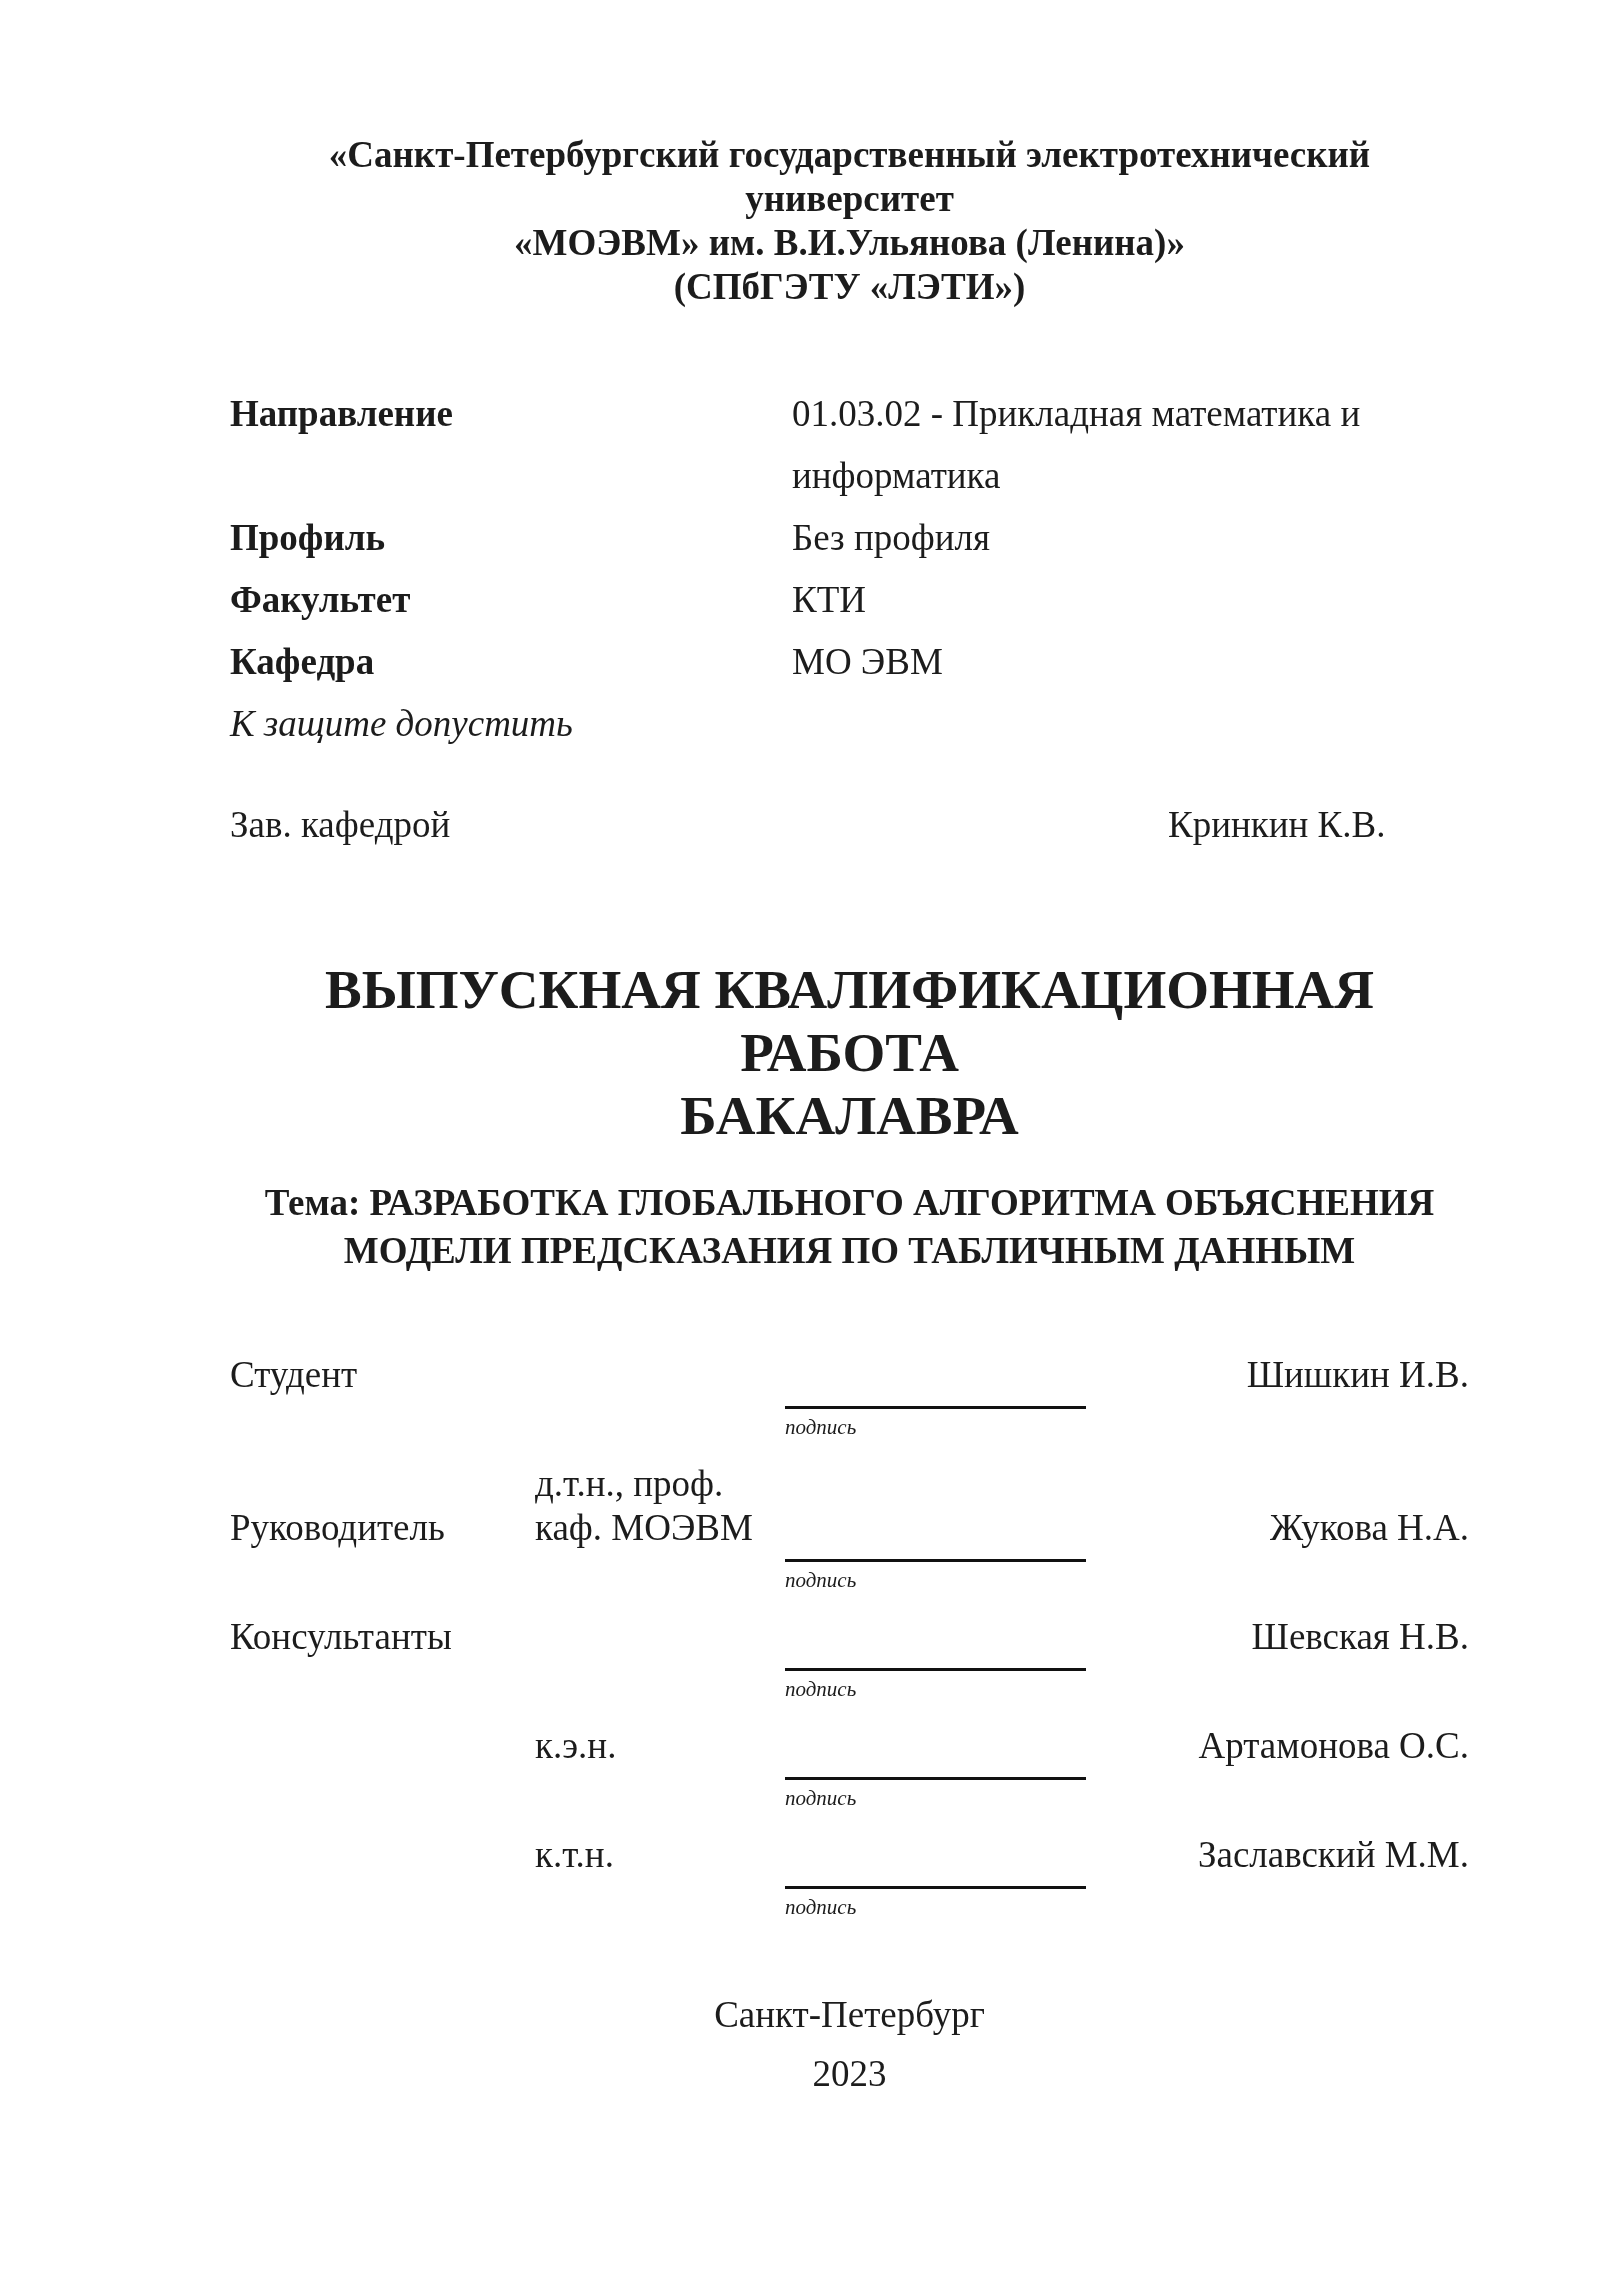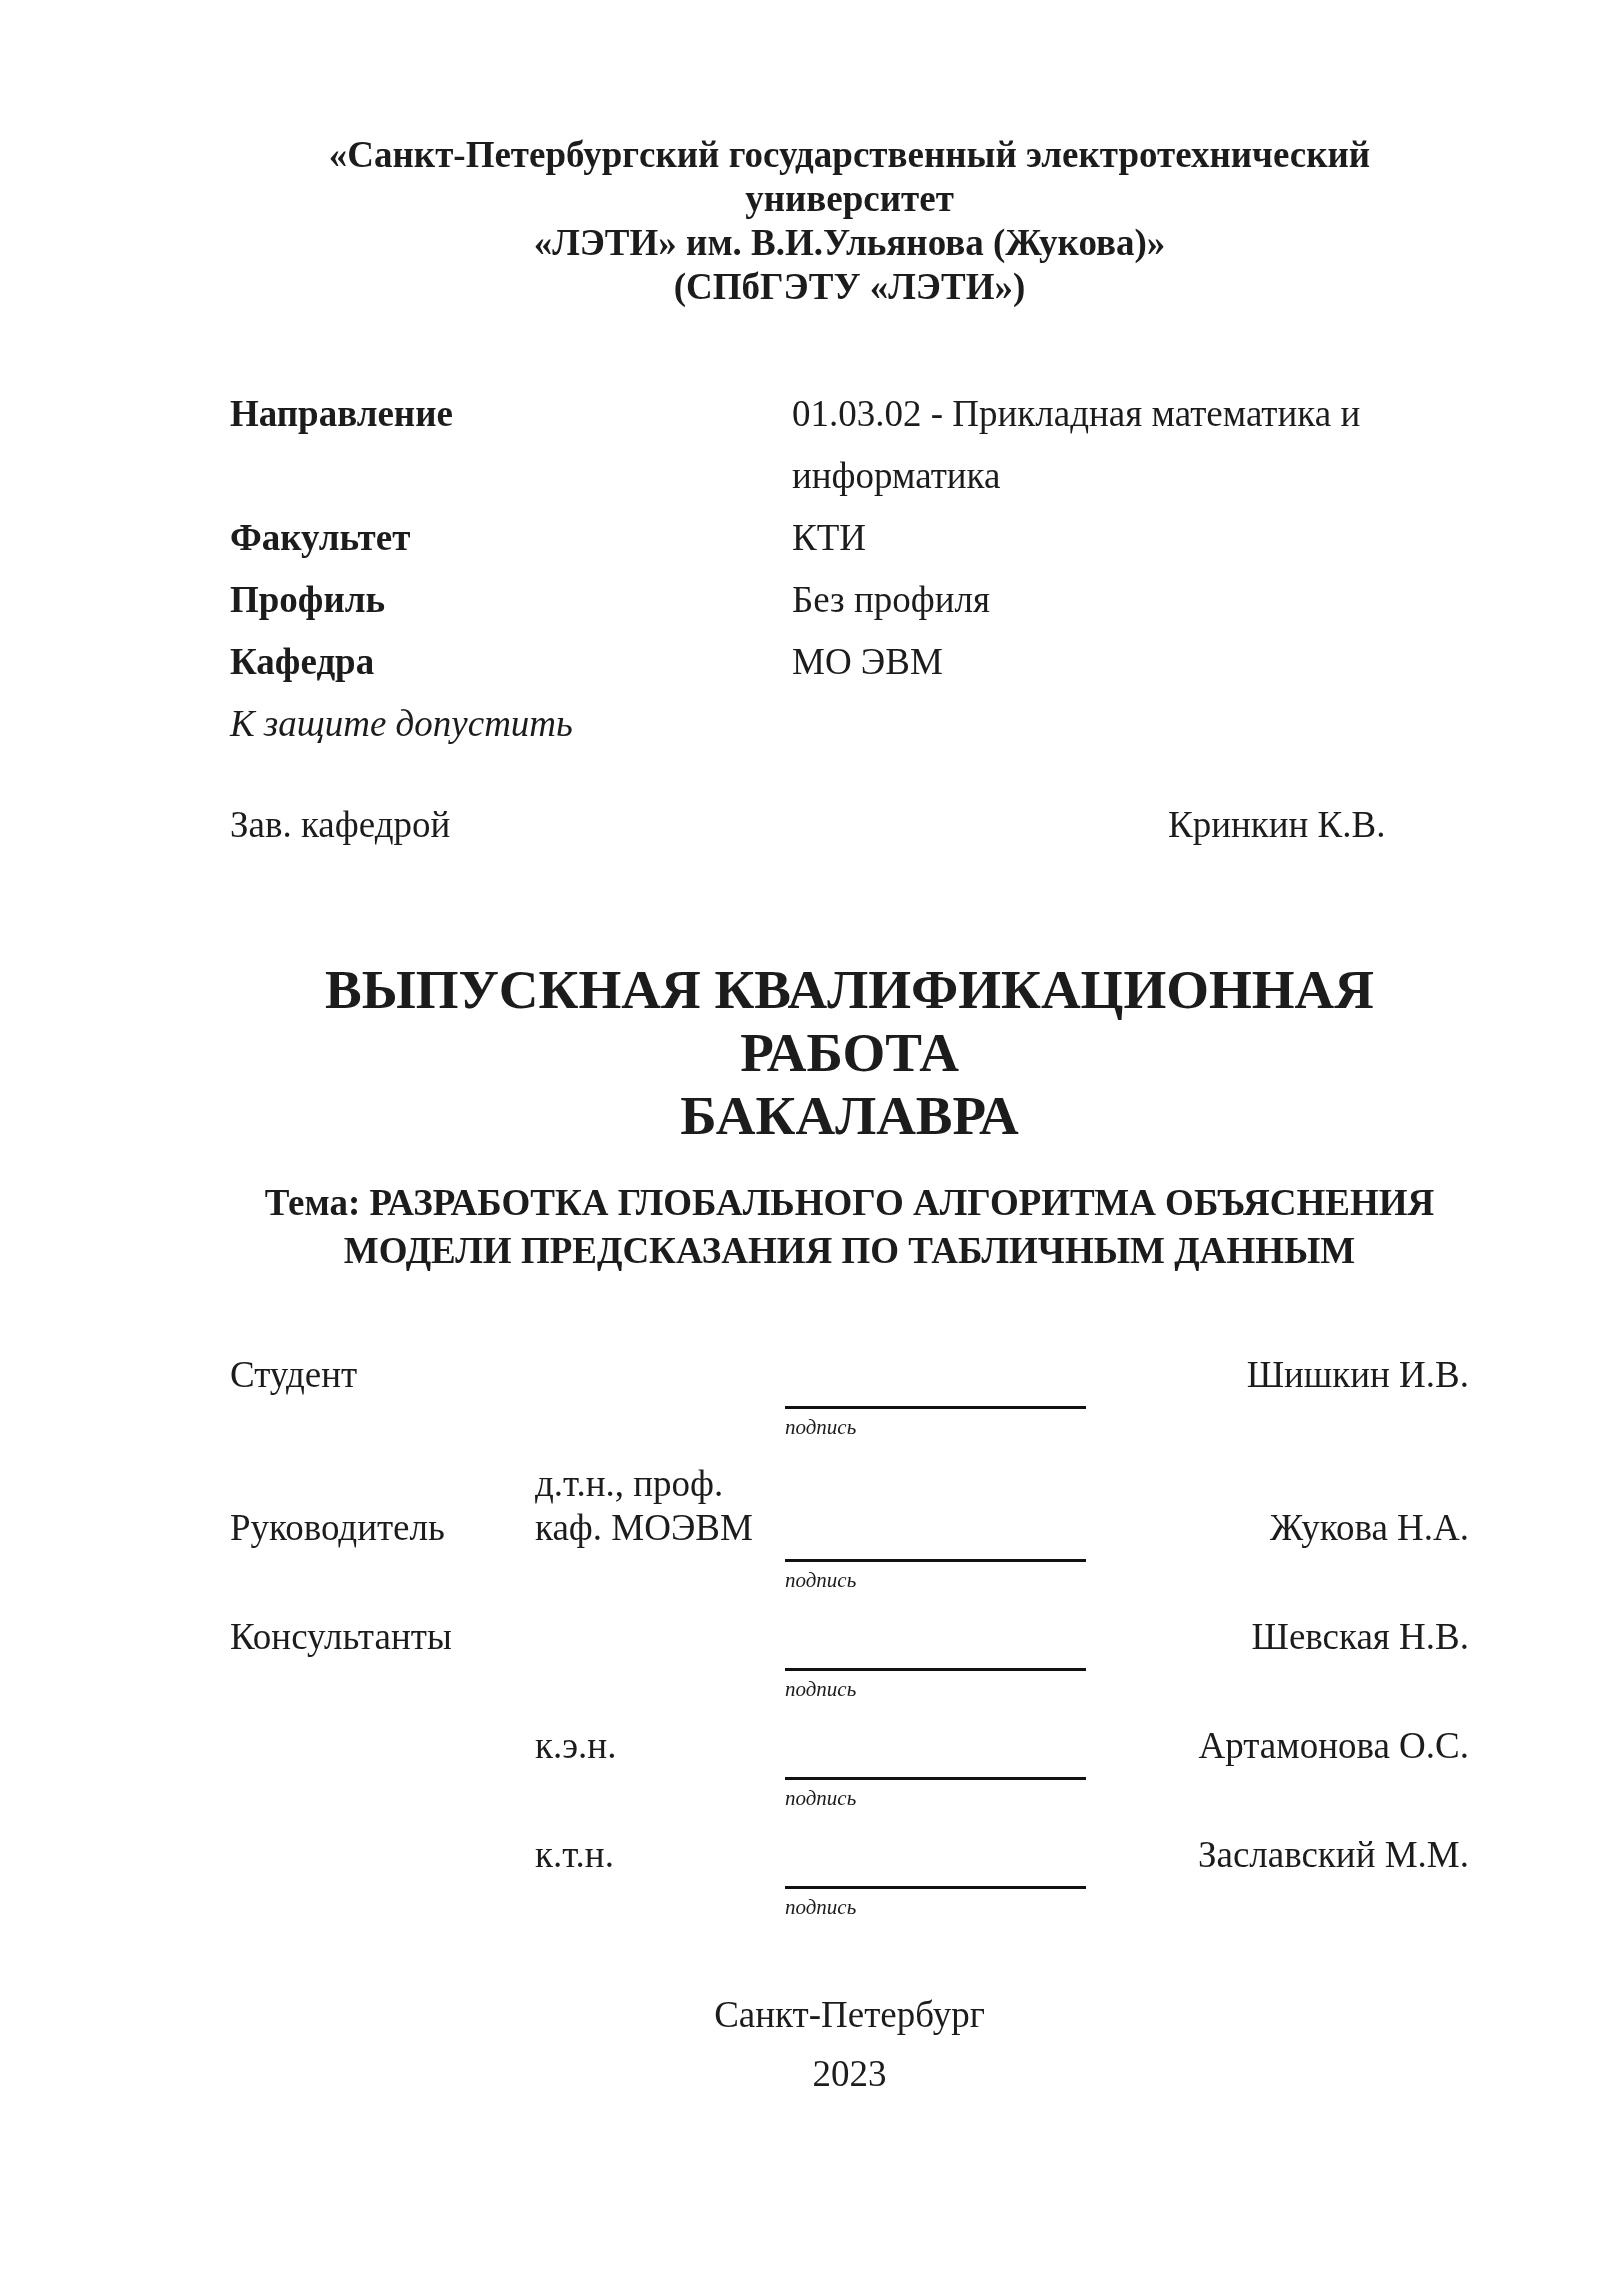--- a/index.html
+++ b/index.html
@@ -134,36 +134,36 @@
     line-height: 59px;
   }
 </style>
 </head>
 <body>
 
 <div class="page">
 
   <div class="uni-header">
     <div>«Санкт-Петербургский государственный электротехнический университет</div>
-    <div>«ЛЭТИ» им. В.И.Ульянова (Жукова)»</div>
+    <div>«МОЭВМ» им. В.И.Ульянова (Ленина)»</div>
     <div>(СПбГЭТУ «ЛЭТИ»)</div>
   </div>
 
   <div class="info-block">
     <div class="info-row">
       <div class="info-label">Направление</div>
       <div class="info-value">01.03.02 - Прикладная математика и информатика</div>
     </div>
     <div class="info-row">
+      <div class="info-label">Профиль</div>
+      <div class="info-value">Без профиля</div>
+    </div>
+    <div class="info-row">
       <div class="info-label">Факультет</div>
       <div class="info-value">КТИ</div>
-    </div>
-    <div class="info-row">
-      <div class="info-label">Профиль</div>
-      <div class="info-value">Без профиля</div>
     </div>
     <div class="info-row">
       <div class="info-label">Кафедра</div>
       <div class="info-value">МО ЭВМ</div>
     </div>
     <div class="admission-note">К защите допустить</div>
   </div>
 
   <div class="head-dept-row">
     <div>Зав. кафедрой</div>

